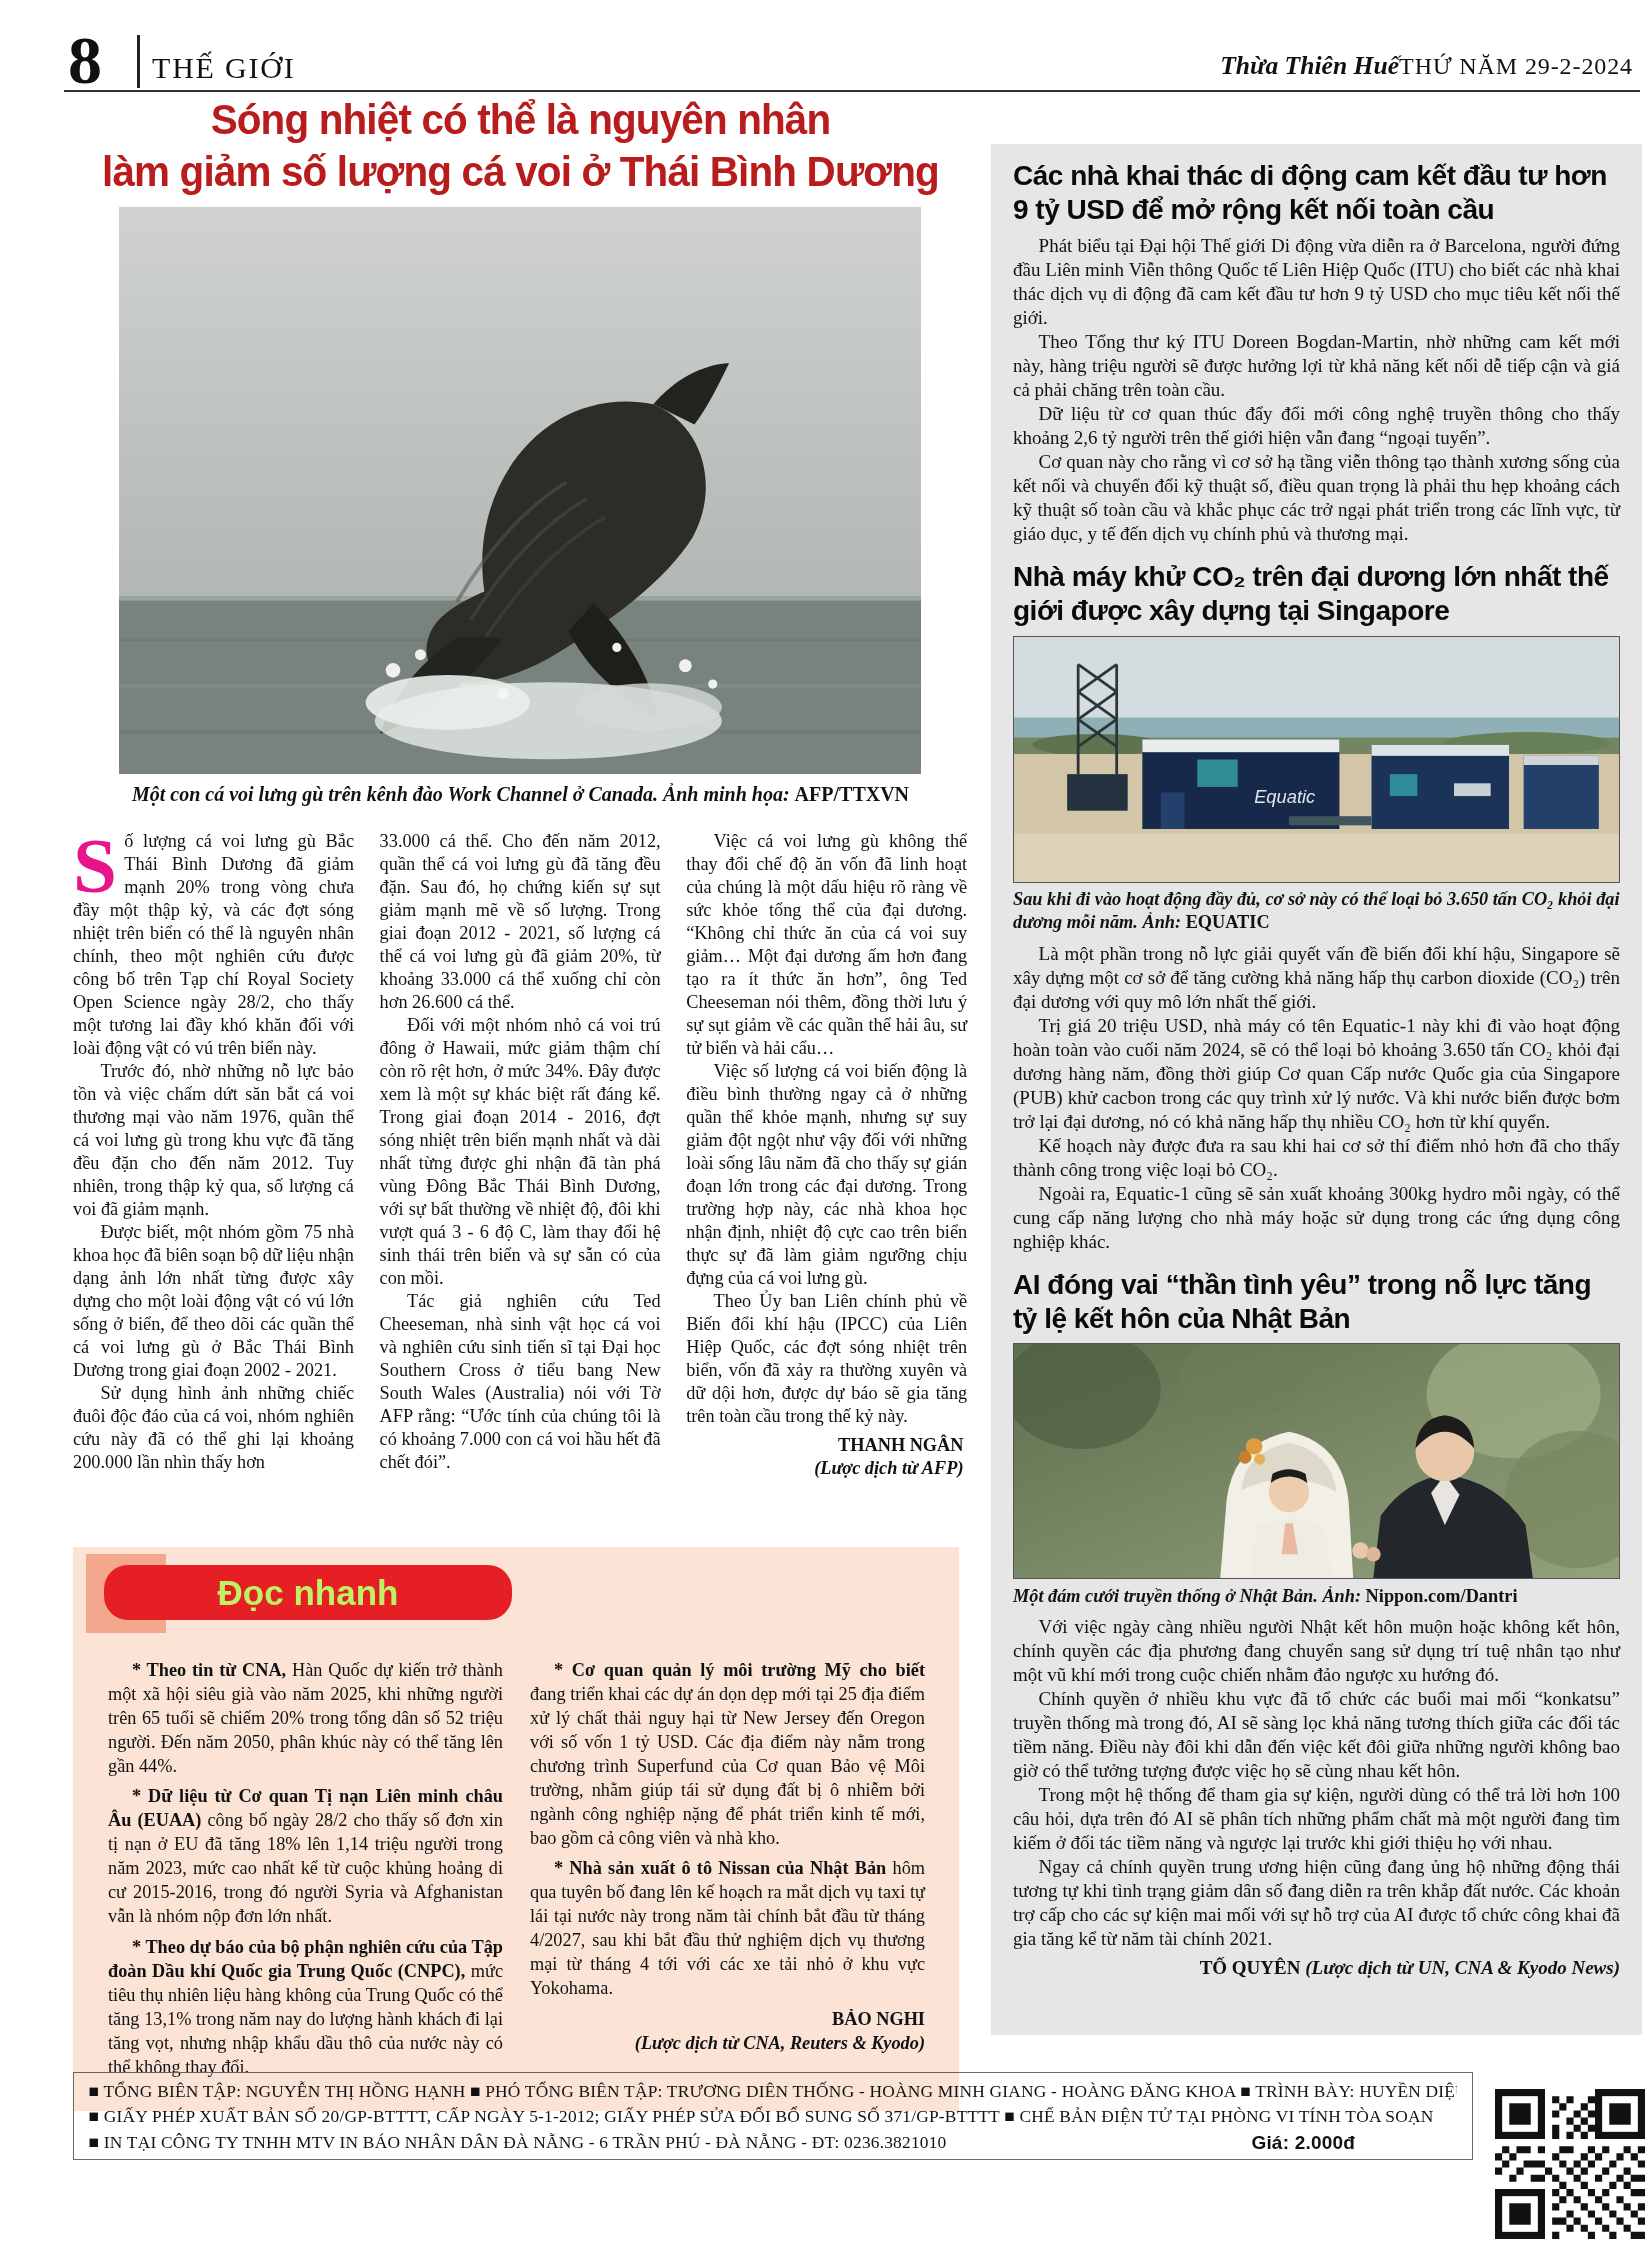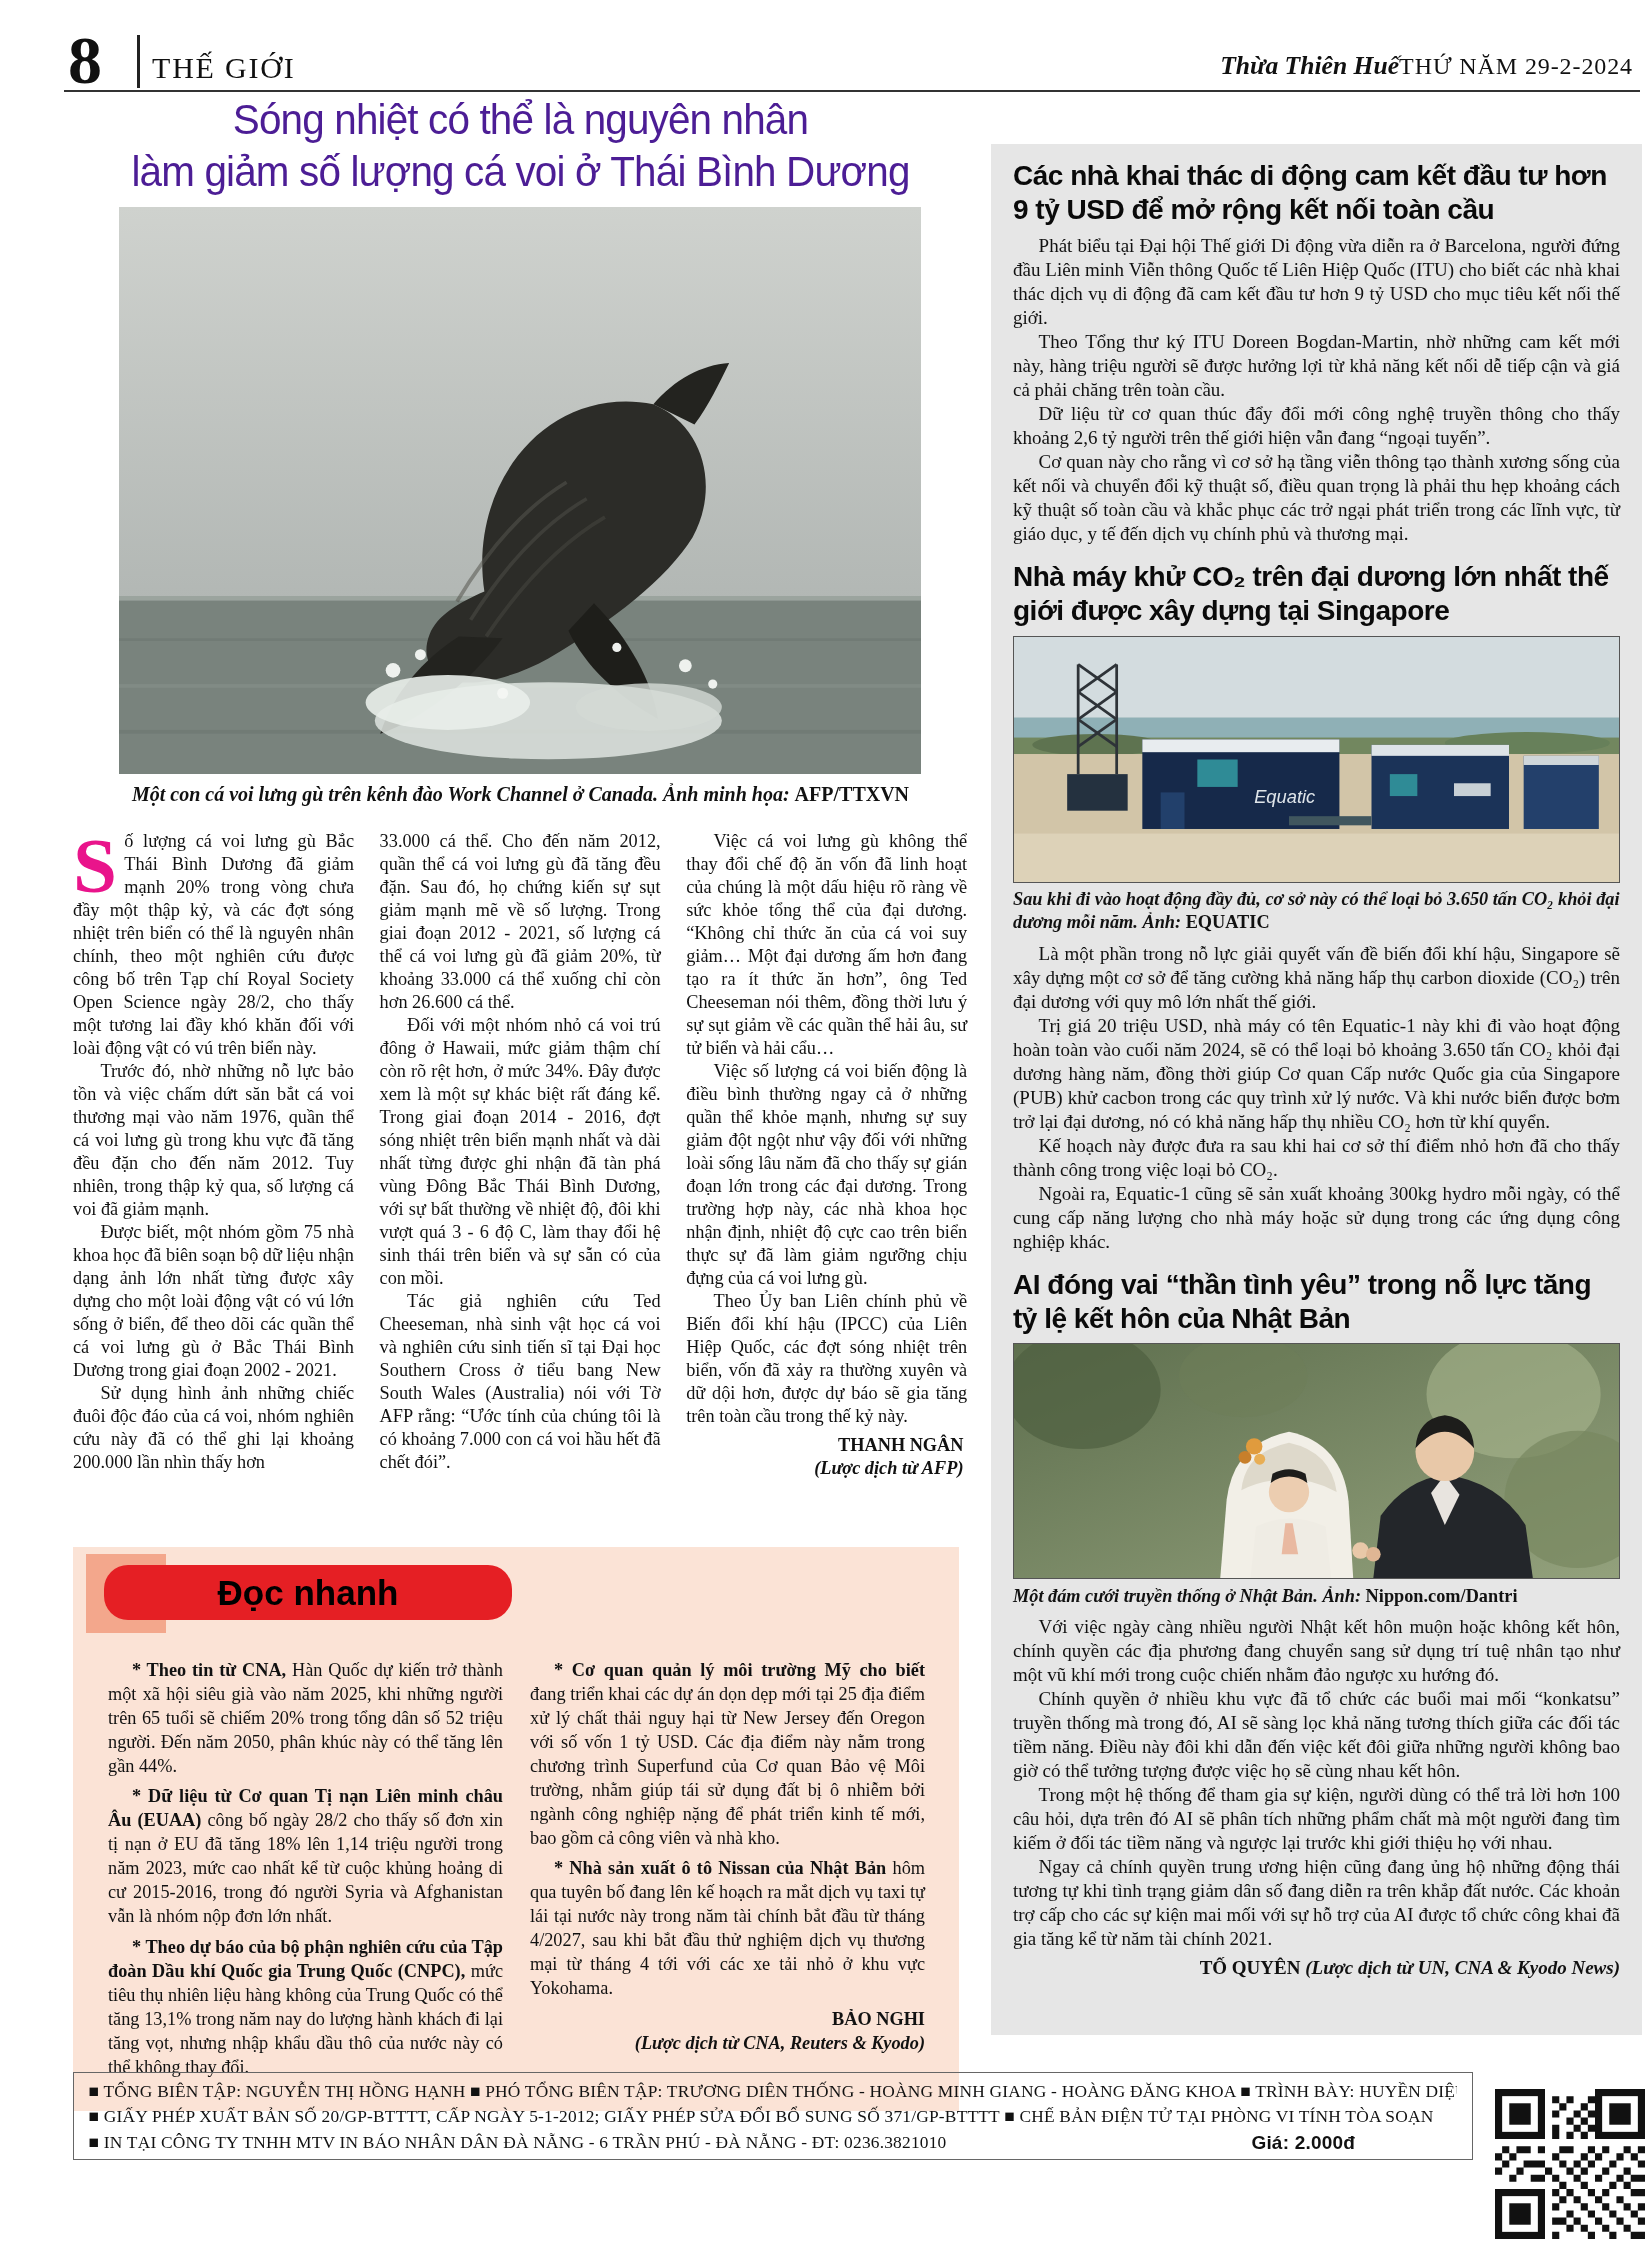--- a/index.html
+++ b/index.html
@@ -7,38 +7,38 @@
         font-family:"Liberation Serif",serif;color:#111;}
   
   .pagenum{position:absolute;left:68px;top:25.6px;font-size:68px;font-weight:700;line-height:1;}
   .pgbar{position:absolute;left:137px;top:35px;width:2.7px;height:53px;background:#222;}
   .section-title{position:absolute;left:152px;top:51px;font-size:30px;letter-spacing:1.8px;}
   .head-right{position:absolute;right:14px;top:51px;display:flex;align-items:baseline;}
   .mast-name{font-weight:700;font-style:italic;font-size:25.6px;}
   .mast-date{font-size:24px;letter-spacing:0.9px;}
   .toprule{position:absolute;left:64px;right:7.3px;top:90px;height:1.8px;background:#333;}
   
-  .mh{position:absolute;left:73px;top:93px;width:895px;text-align:center;color:#4c1d95;
-      font-family:"Liberation Sans",sans-serif;font-weight:400;}
+  .mh{position:absolute;left:73px;top:93px;width:895px;text-align:center;color:#b91c1c;
+      font-family:"Liberation Sans",sans-serif;font-weight:700;}
   .mh-line{font-size:43px;line-height:52px;letter-spacing:-0.9px;transform:scaleX(.94);}
   .whale-fig{position:absolute;left:119px;top:207px;width:802px;height:567px;}
   .main-cap{position:absolute;left:73px;top:782px;width:895px;text-align:center;font-size:20px;line-height:25px;}
   .cap-i{font-weight:700;font-style:italic;text-align:right;}
   .cap-b{font-weight:700;}
   .cols{position:absolute;left:73px;top:830px;width:895px;height:715px;display:flex;gap:25.6px;overflow:hidden;}
   .col{width:281px;text-align:justify;font-size:18.3px;line-height:23px;}
   .col p{margin:0;}
   .ind{text-indent:27.4px;}
   .dropcap{float:left;font-size:79px;line-height:60px;font-weight:700;color:#e9148b;padding:5.5px 7.3px 0 0;}
   .byline{text-align:right;font-weight:700;margin-top:5.5px;padding-right:3.7px;}
   .byline-src{display:block;font-style:italic;}
   
   .quick{position:absolute;left:73px;top:1547px;width:886px;height:564px;background:#fbe3d6;}
   .quick-sq{position:absolute;left:12.8px;top:7.3px;width:80px;height:79px;background:#f3a78c;}
-  .quick-hd{position:absolute;left:31px;top:18.3px;width:408px;height:55px;background:#e51f24;color:#000000;
+  .quick-hd{position:absolute;left:31px;top:18.3px;width:408px;height:55px;background:#e51f24;color:#bef264;
             font-family:"Liberation Sans",sans-serif;font-weight:700;font-size:35px;text-align:center;line-height:55px;border-radius:24px;}
   .quick-col{position:absolute;top:111px;width:395px;font-size:18.3px;line-height:24px;text-align:justify;}
   .qc-l{left:35px;}
   .qc-r{left:457px;}
   .quick-col p{margin:0 0 6.4px 0;text-indent:24px;}
   .qlead{font-weight:700;}
   .quick-credit{text-align:right;font-weight:700;margin-top:3.7px;}
   .quick-credit .src{display:block;font-style:italic;}
   
   .rail{position:absolute;left:991px;top:144px;width:651px;height:1891px;background:#e6e6e6;

